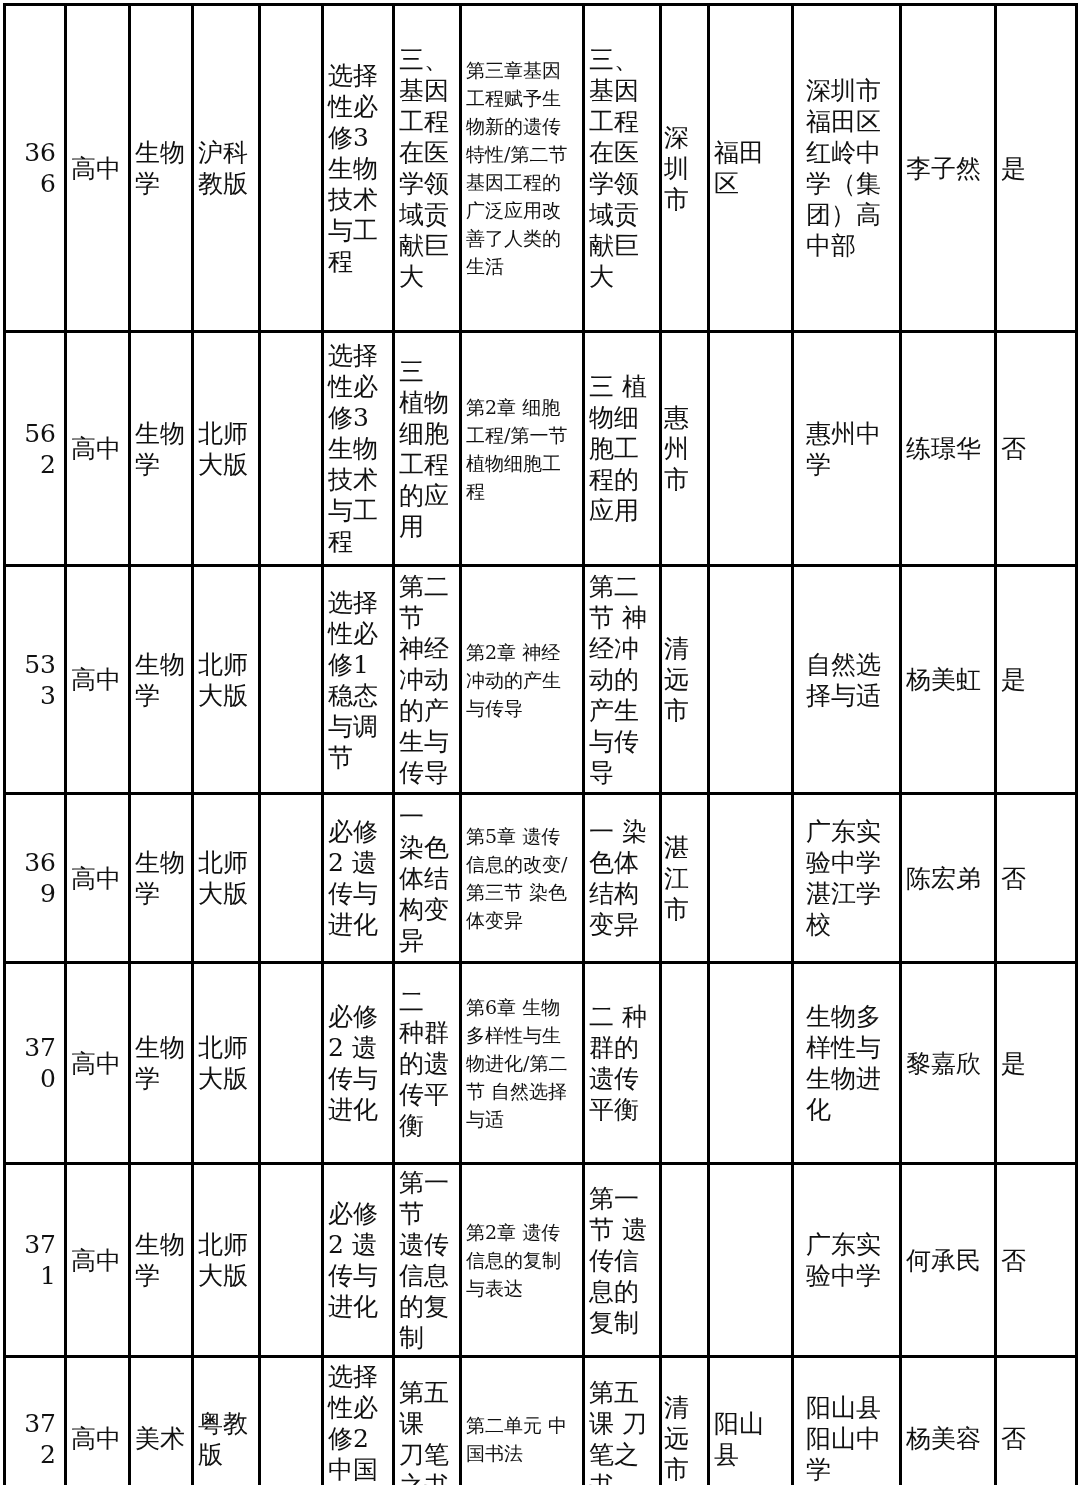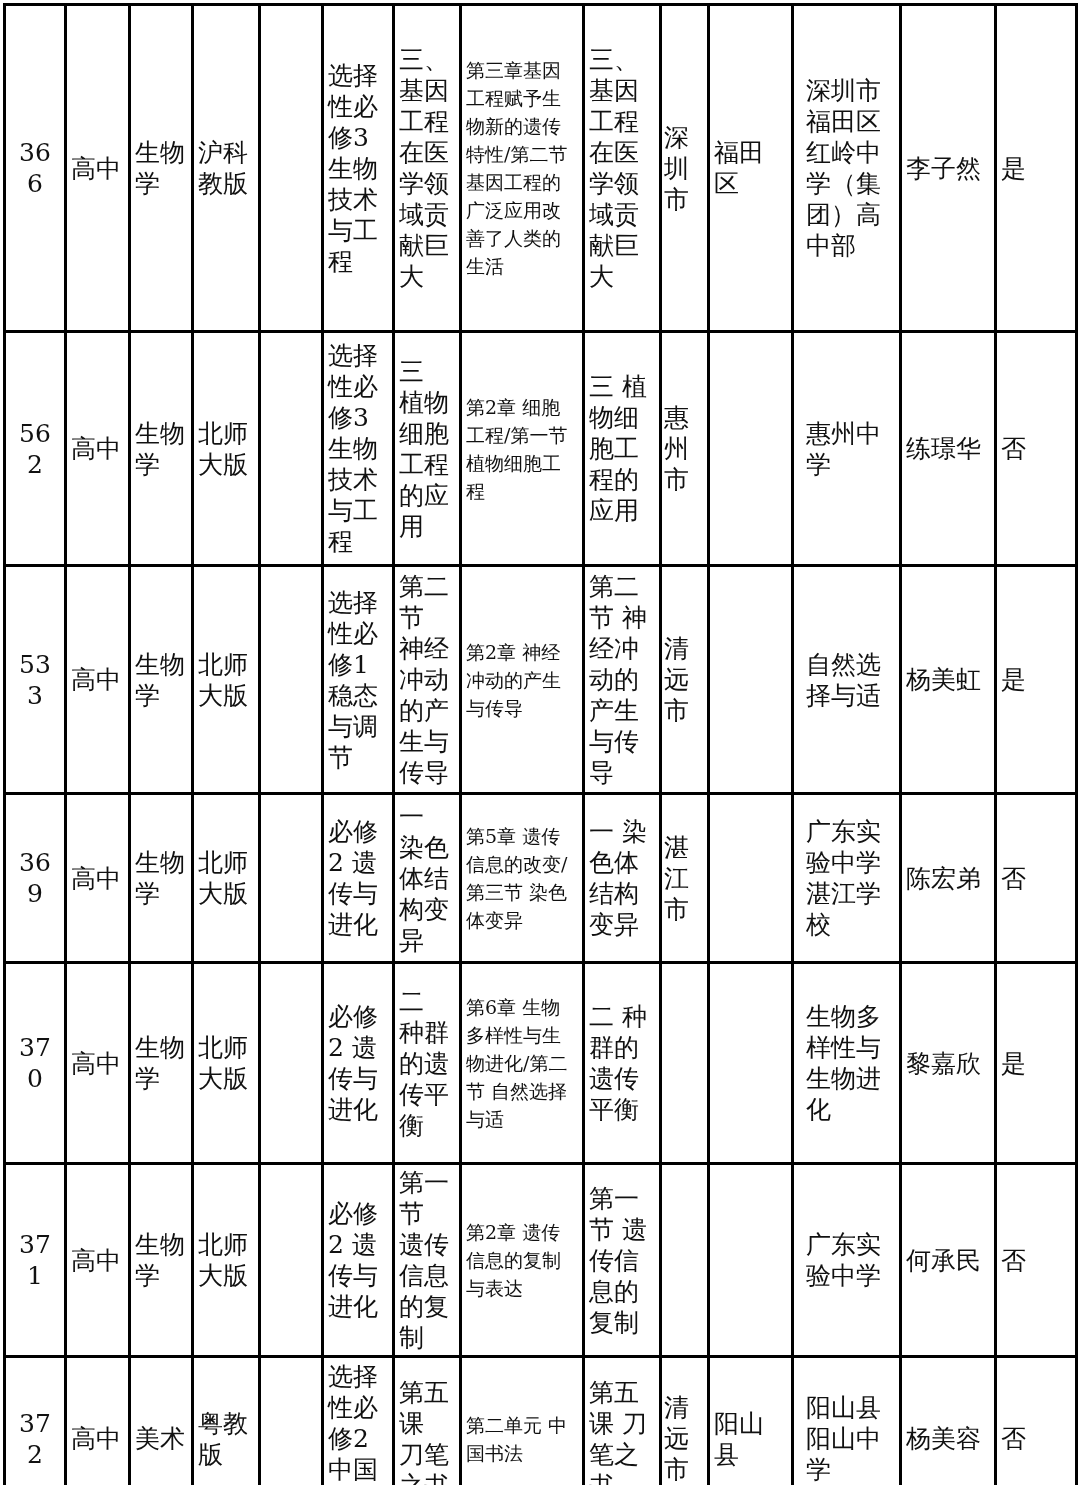--- a/index.html
+++ b/index.html
@@ -35,21 +35,21 @@
   }
   
   .doc-table tr:nth-child(1) td { height: 320px; }
   .doc-table tr:nth-child(2) td { height: 227px; }
   .doc-table tr:nth-child(3) td { height: 221px; }
   .doc-table tr:nth-child(4) td { height: 162px; }
   .doc-table tr:nth-child(5) td { height: 194px; }
   .doc-table tr:nth-child(6) td { height: 154px; }
   .doc-table tr:nth-child(7) td { height: 157px; }
 
-  .doc-table td.col-seq { text-align: center; padding: 2px 8px; }
+  .doc-table td.col-seq { text-align: right; padding: 2px 8px; }
   .doc-table td.col-chapter { font-size: 19px; line-height: 28px; }
   .doc-table td.col-city { padding-left: 2px; }
   .doc-table td.col-school { padding: 2px 12px; }
 </style>
 </head>
 <body>
 
 <table class="doc-table">
   <colgroup>
     <col style="width:61px">

